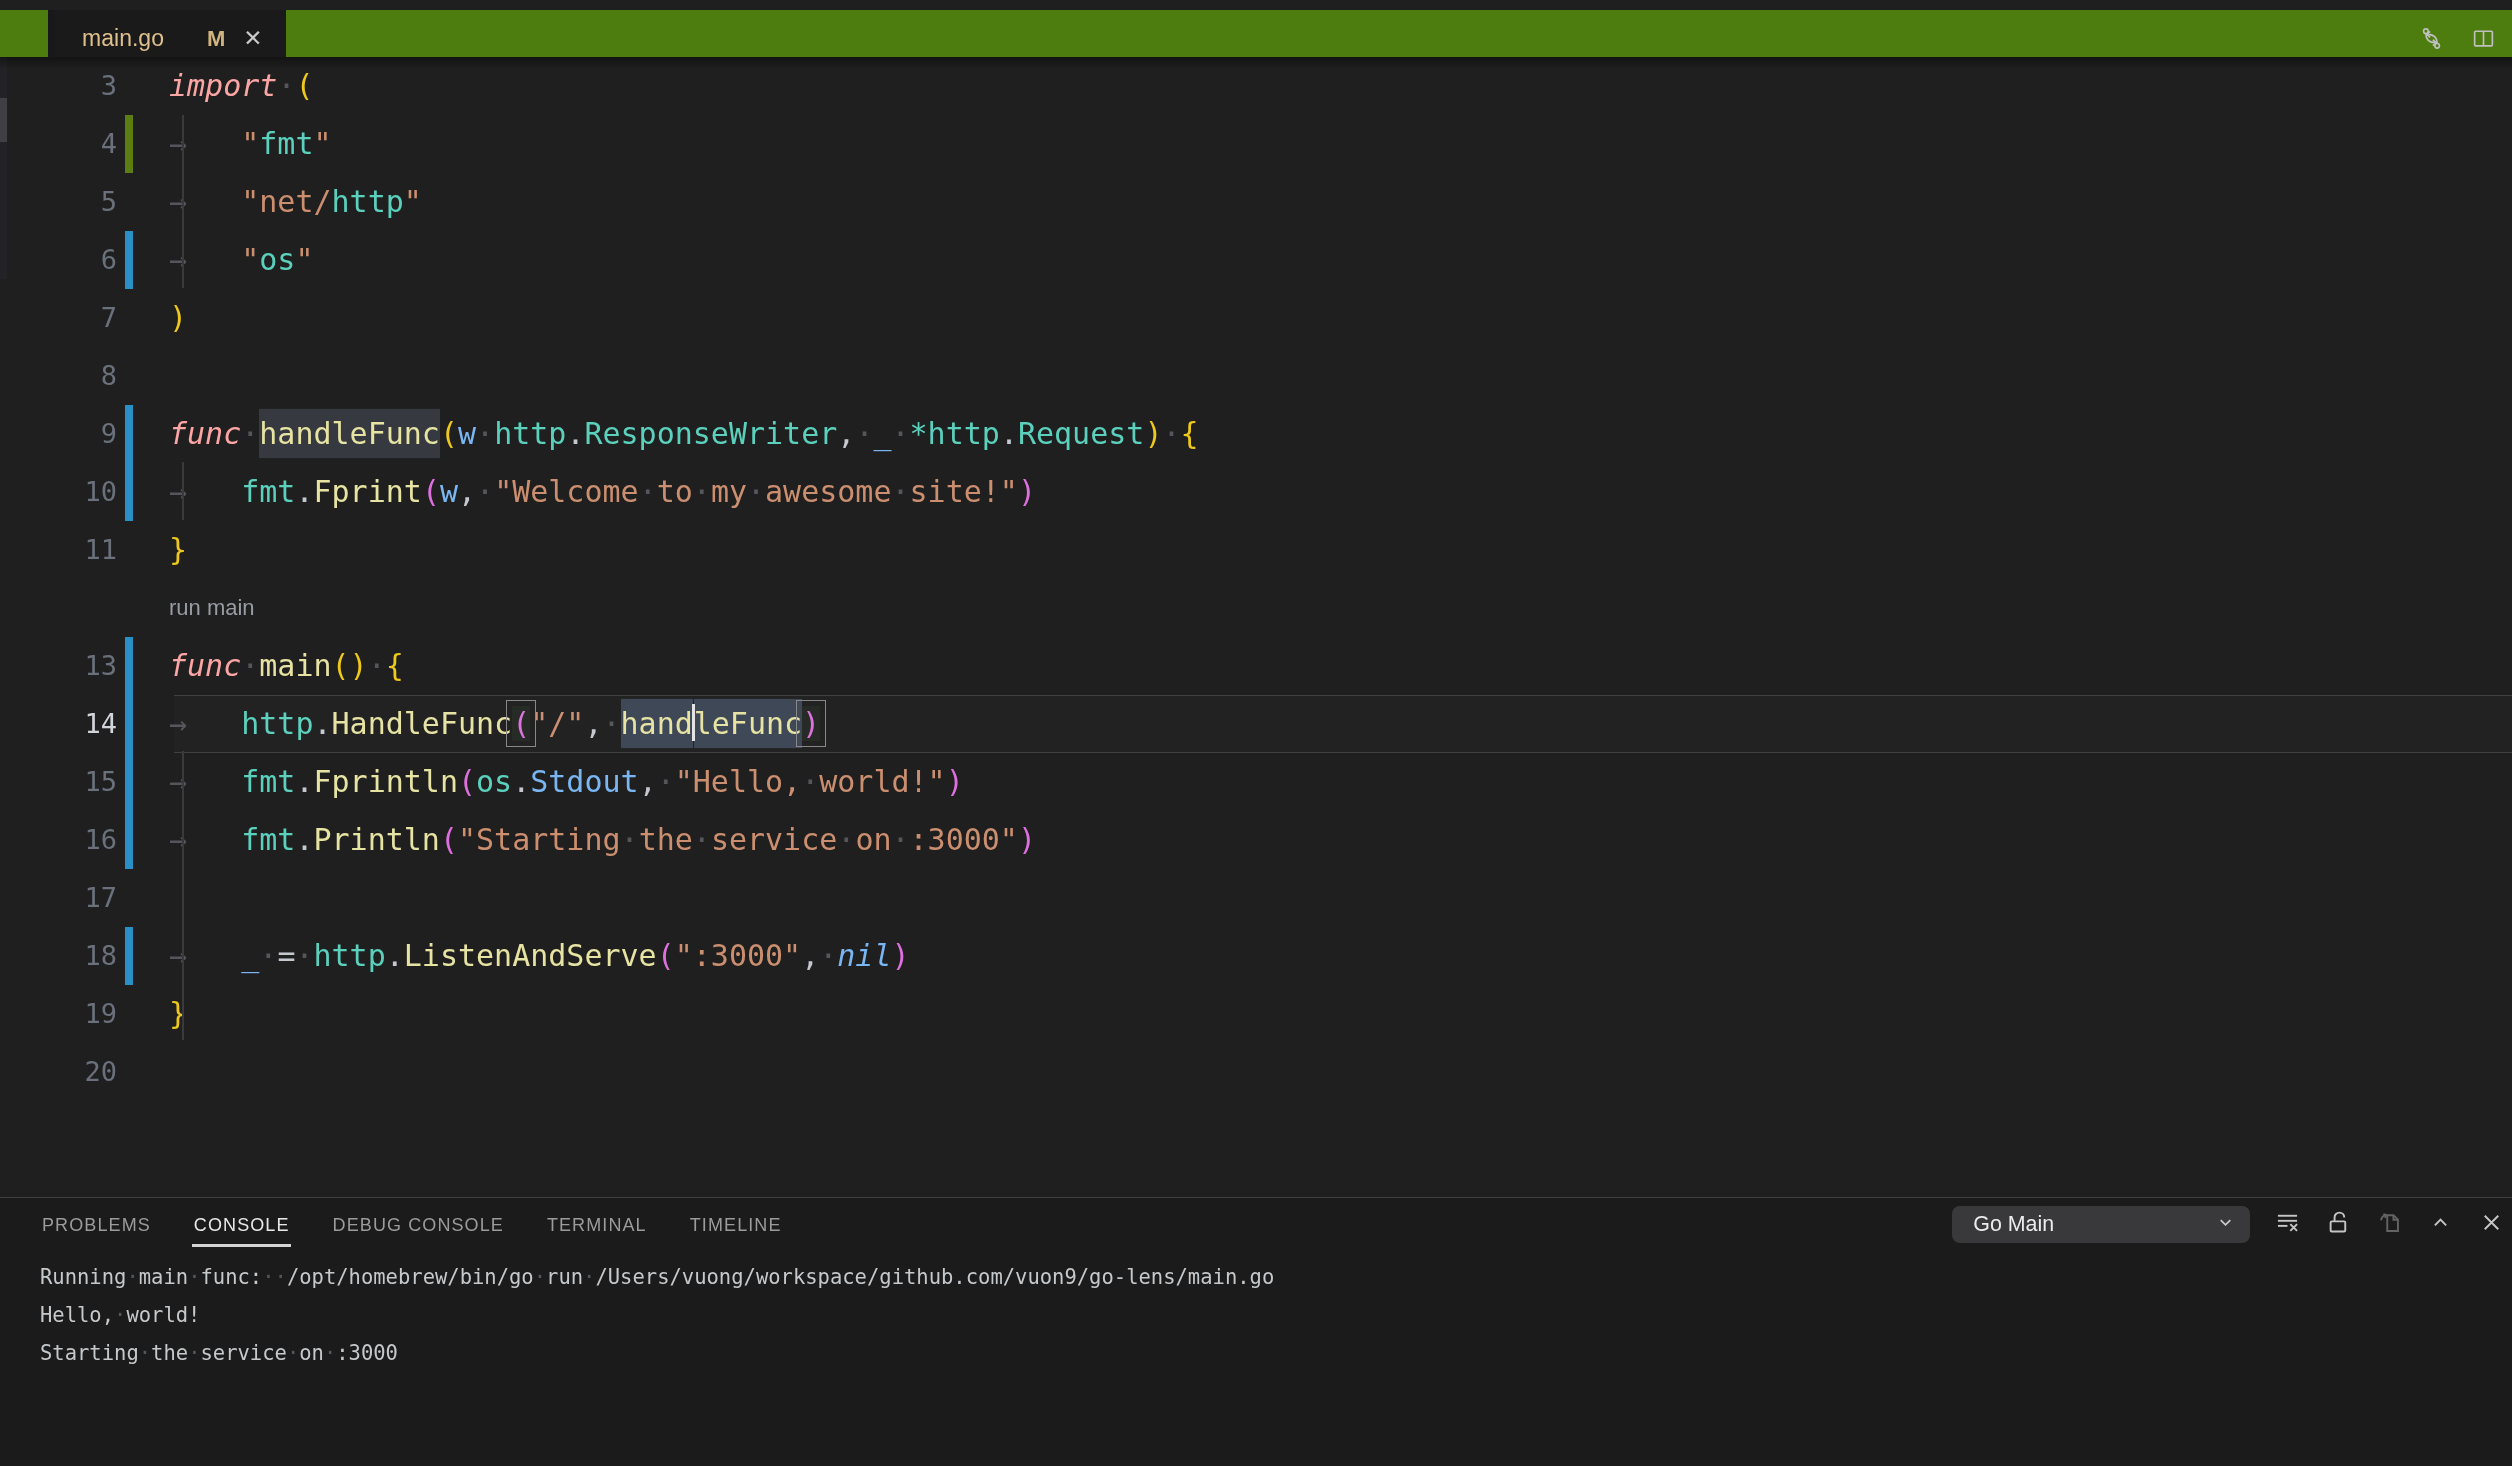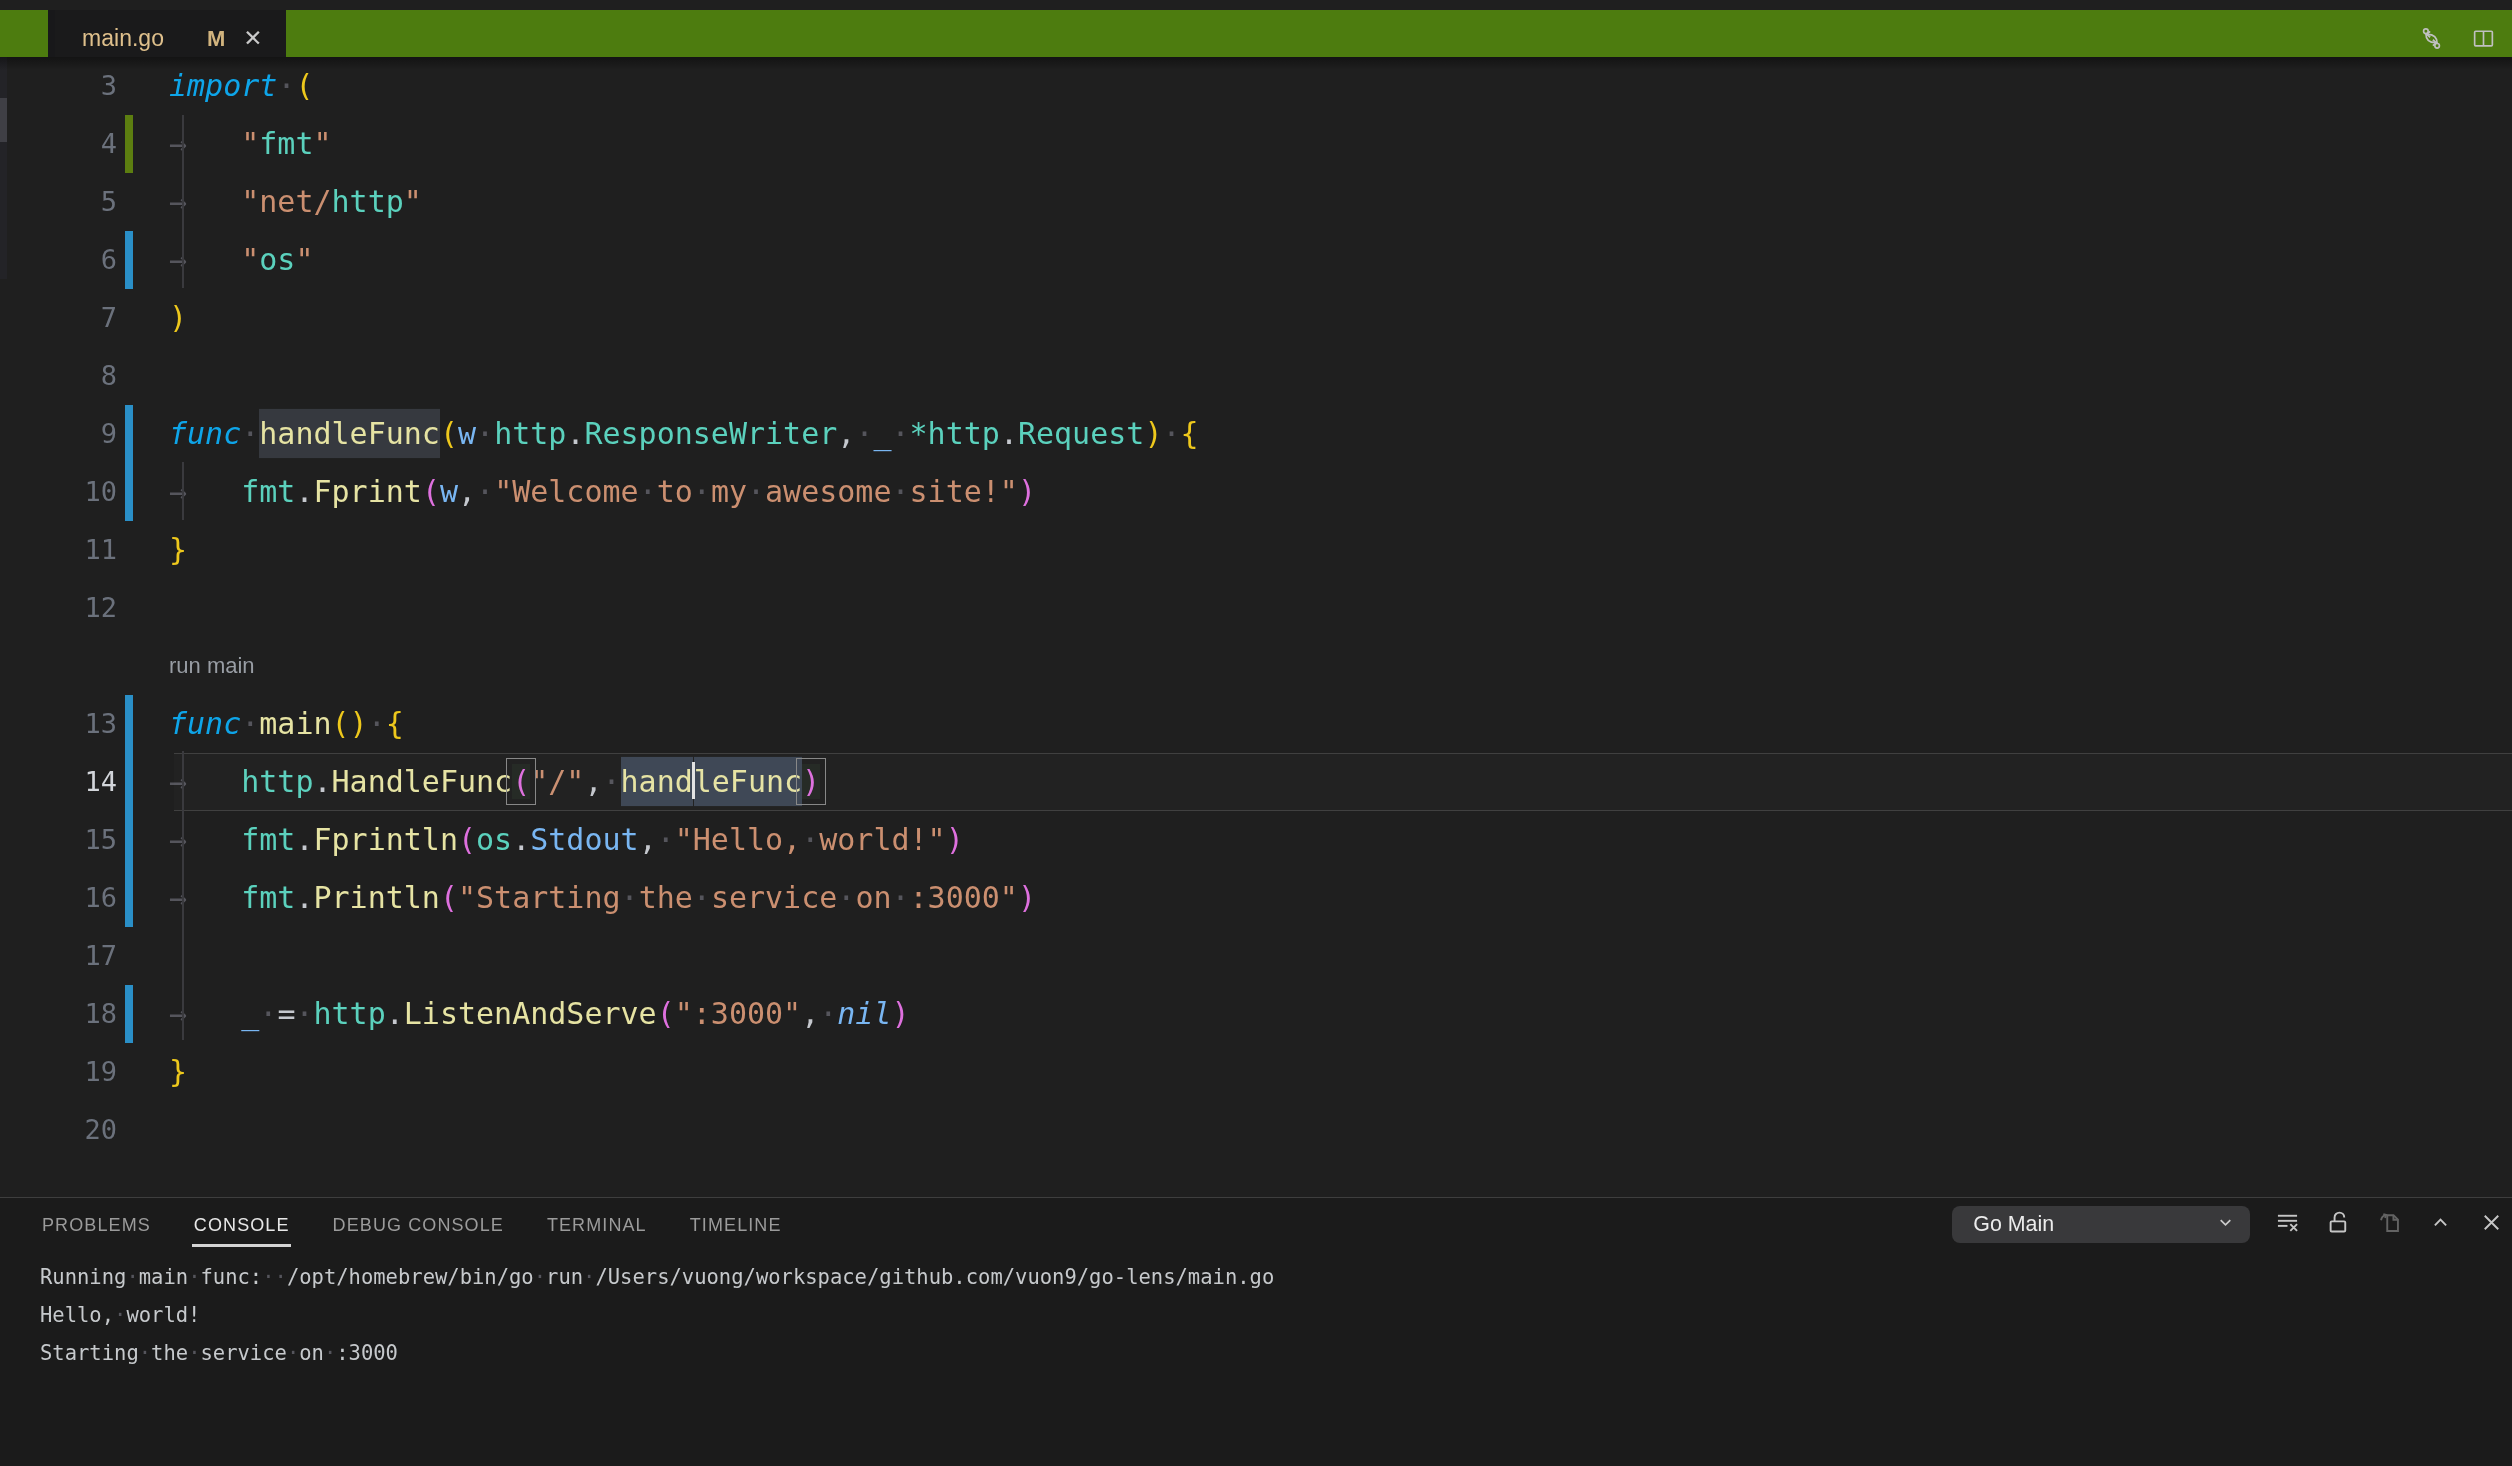--- a/index.html
+++ b/index.html
@@ -31,21 +31,21 @@
   .gbar.blue{background:#2a8fc7;}
   .gbar.green{background:#5c7e10;}
   .code{margin:0;padding-left:52px;font-family:"DejaVu Sans Mono",monospace;font-size:30px;
         line-height:58px;white-space:pre;color:#c5c8ce;}
   .row.cur::after{content:"";position:absolute;left:174px;right:0;top:0;bottom:0;
         border-top:1.8px solid #404040;border-bottom:1.8px solid #404040;
         background:rgba(255,255,255,0.015);pointer-events:none;}
   .lens-text{font-family:"Liberation Sans",sans-serif;font-size:22px;color:#989da4;
         line-height:58px;padding-left:52px;}
 
-  .tok.kw{color:#0ea5e9;font-style:italic;}
+  .tok.kw{color:#fca5a5;font-style:italic;}
   .tok.fn{color:#e6e3a3;}
   .tok.ty{color:#5bd1bd;}
   .tok.pm{color:#79b6f2;}
   .tok.pn{color:#c5c8ce;}
   .tok.b1{color:#eec81c;}
   .tok.b2{color:#de70de;}
   .tok.st{color:#cb8f70;}
   .tok.i{font-style:italic;}
   .tok.hl1{background:#36393f;box-shadow:0 7.1px 0 #36393f,0 -7.1px 0 #36393f;}
   .tok.hl2{background:#3c4654;box-shadow:0 7.1px 0 #3c4654,0 -7.1px 0 #3c4654;}
@@ -147,24 +147,20 @@
         <div class="row">
           <div class="ln">10</div>
           <div class="gbar blue"></div>
           <pre class="code"><span class="tab-ws">→   </span><span class="tok ty">fmt</span><span class="tok pn">.</span><span class="tok fn">Fprint</span><span class="tok b2">(</span><span class="tok pm">w</span><span class="tok pn">,<span class="sp">·</span></span><span class="tok st">"Welcome<span class="sp">·</span>to<span class="sp">·</span>my<span class="sp">·</span>awesome<span class="sp">·</span>site!"</span><span class="tok b2">)</span></pre>
         </div>
         <div class="row">
           <div class="ln">11</div>
           <pre class="code"><span class="tok b1">}</span></pre>
         </div>
         <div class="row">
-          <div class="ln">12</div>
-          <pre class="code"></pre>
-        </div>
-        <div class="row">
           <div class="ln"></div>
           <div class="lens-text">run main</div>
         </div>
         <div class="row">
           <div class="ln">13</div>
           <div class="gbar blue"></div>
           <pre class="code"><span class="tok kw">func</span><span class="tok pn"><span class="sp">·</span></span><span class="tok fn">main</span><span class="tok b1">()</span><span class="tok pn"><span class="sp">·</span></span><span class="tok b1">{</span></pre>
         </div>
         <div class="row cur">
           <div class="ln">14</div>

